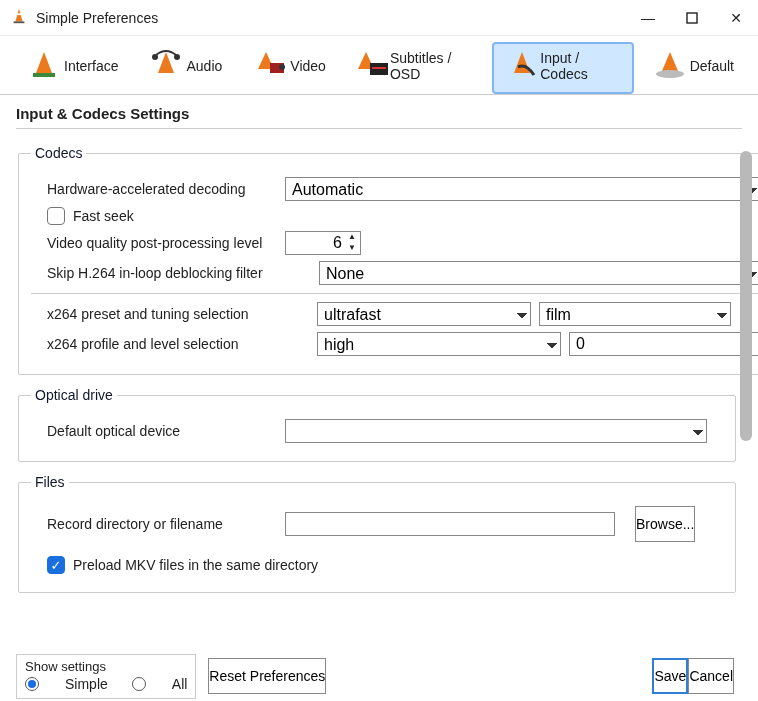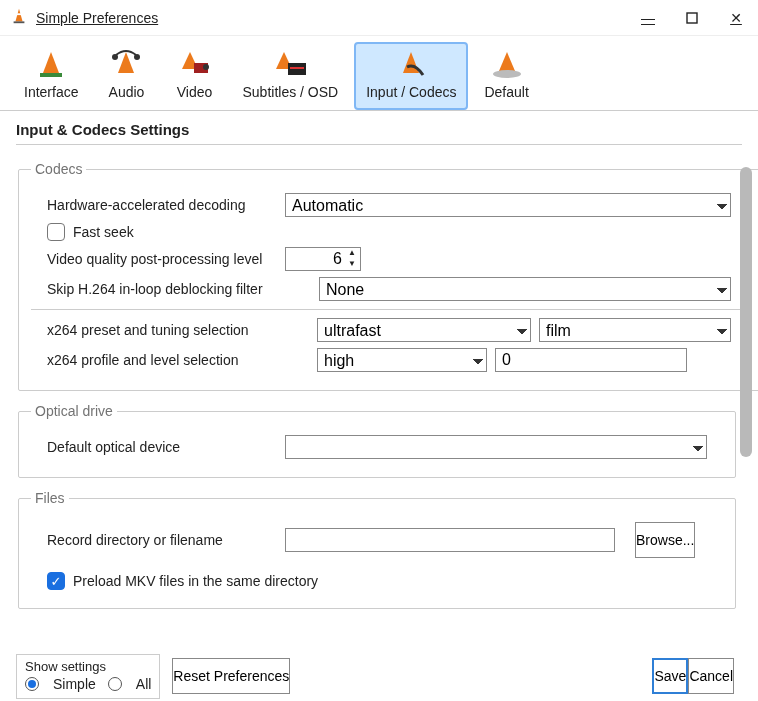--- a/index.html
+++ b/index.html
@@ -1,62 +1,62 @@
 <!DOCTYPE html>
 <html><head>
 <meta charset="utf-8">
 <style>
   * { box-sizing: border-box; font-family: "Segoe UI", Tahoma, sans-serif; }
   body { margin:0; background:#fff; width:758px; height:701px; overflow:hidden; font-size:13px; color:#222; }
-  .titlebar { display:flex; align-items:center; height:36px; padding:0 10px; border-bottom:1px solid #eee;text-decoration:underline; }
+  .titlebar { display:flex; align-items:center; height:36px; padding:0 10px; border-bottom:1px solid #eee; }
   .titlebar .title { font-size:14px; margin-left:8px; flex:1; }
   .winbtns { display:flex; gap:20px; align-items:center; }
   .winbtn { width:24px; height:24px; display:flex; align-items:center; justify-content:center; cursor:pointer; font-size:14px; }
   .cone { width:18px; height:18px; }
   .tabs { display:flex; padding:6px 12px 0 12px; gap:4px; border-bottom:1px solid #ccc; }
-  .tab { display:flex; flex-direction:column; align-items:center; padding:4px 10px 8px 10px; cursor:pointer; border:2px solid transparent; border-radius:4px; }
+  .tab { display:flex; flex-direction:row; align-items:center; padding:4px 10px 8px 10px; cursor:pointer; border:2px solid transparent; border-radius:4px; }
   .tab.selected { background:#cfe8ff; border:2px solid #7fb7f5; }
   .tab .ticon { width:40px; height:32px; display:flex; align-items:center; justify-content:center; margin-bottom:4px; }
   .tab .tlabel { font-size:14px; }
   h1.section { font-size:15px; font-weight:600; margin:10px 16px 6px 16px; }
   hr.sep { margin:0 16px 6px 16px; border:none; border-top:1px solid #ccc; }
   .content { position:relative; padding:0 22px 0 18px; height:466px; overflow:hidden; }
   .scrollbar { position:absolute; right:6px; top:16px; width:12px; height:290px; background:#b9b9b9; border-radius:6px; }
   fieldset.group { border:1px solid #ccc; border-radius:2px; margin:10px 0 12px 0; padding:10px 12px 12px 12px; }
-  fieldset.group > legend { font-size:14px; padding:0 4px; color:#737373; }
+  fieldset.group > legend { font-size:14px; padding:0 4px; color:#0f172a; }
   .row { display:flex; align-items:center; margin:6px 16px; gap:8px; }
   .label { font-size:14px; }
   .lw1 { width:230px; }
   .lw2 { width:264px; }
   .lw3 { width:262px; }
   .lw4 { width:230px; }
   select, input[type=text] { height:24px; border:1px solid #888; background:#fff; font-size:16px; padding:0 6px; }
   select { appearance:none; padding-right:18px; background-image:linear-gradient(45deg, transparent 48%, #333 48%), linear-gradient(-45deg, transparent 48%, #333 48%); background-position:right 8px top 10px, right 3px top 10px; background-size:5px 5px,5px 5px; background-repeat:no-repeat; }
   .spinwrap { position:relative; }
   input.spin { width:76px; text-align:right; padding-right:18px; }
   .spinbtns { position:absolute; right:1px; top:1px; width:16px; height:22px; display:flex; flex-direction:column; }
   .spinbtns div { flex:1; font-size:8px; text-align:center; line-height:10px; cursor:pointer; }
   .checkbox { width:18px; height:18px; border:1.5px solid #777; border-radius:4px; display:inline-flex; align-items:center; justify-content:center; background:#fff; cursor:pointer; }
   .checkbox.checked { background:#1a6fe0; border-color:#1a6fe0; color:#fff; font-size:13px; }
   .grid-divider { border-top:1px solid #ccc; margin:8px 0; }
   .footer { position:absolute; left:0; right:8px; bottom:0; height:46px; display:flex; align-items:center; padding:0 16px 4px 16px; }
   .show-settings-box { border:1px solid #ccc; padding:4px 8px 6px 8px; margin-right:12px; }
   .show-settings-box .ss-title { font-size:13px; margin-bottom:2px; }
-  .show-opts { display:flex; gap:12px; align-items:center; }
+  .show-opts { display:flex; gap:24px; align-items:center; }
   .rbtn { width:14px; height:14px; border:1.5px solid #555; border-radius:50%; display:inline-flex; align-items:center; justify-content:center; margin-right:2px; cursor:pointer; }
   .rbtn.sel::after { content:""; width:8px; height:8px; background:#1a6fe0; border-radius:50%; }
   button.btn { height:36px; padding:0 0; background:#fff; border:1px solid #888; cursor:pointer; font-size:14px; }
   button.primary { border:2px solid #2f7fd6; }
   .footer .spacer { flex:1; }
   .browse { height:28px; padding:0 14px; }
   .w-hw { flex:1; }
   .w-skip { flex:1; }
   .w-preset { width:214px; }
   .w-tuning { width:192px; }
-  .w-profile { width:170px; }
+  .w-profile { width:244px; }
   .w-level { width:192px; border:1px solid #888; }
   .w-optical { flex:1; }
   .w-record { width:330px; margin-right:12px; }
 </style>
 </head>
 <body>
 
 <div class="titlebar">
   <span>
     <svg class="cone" viewBox="0 0 20 20">

